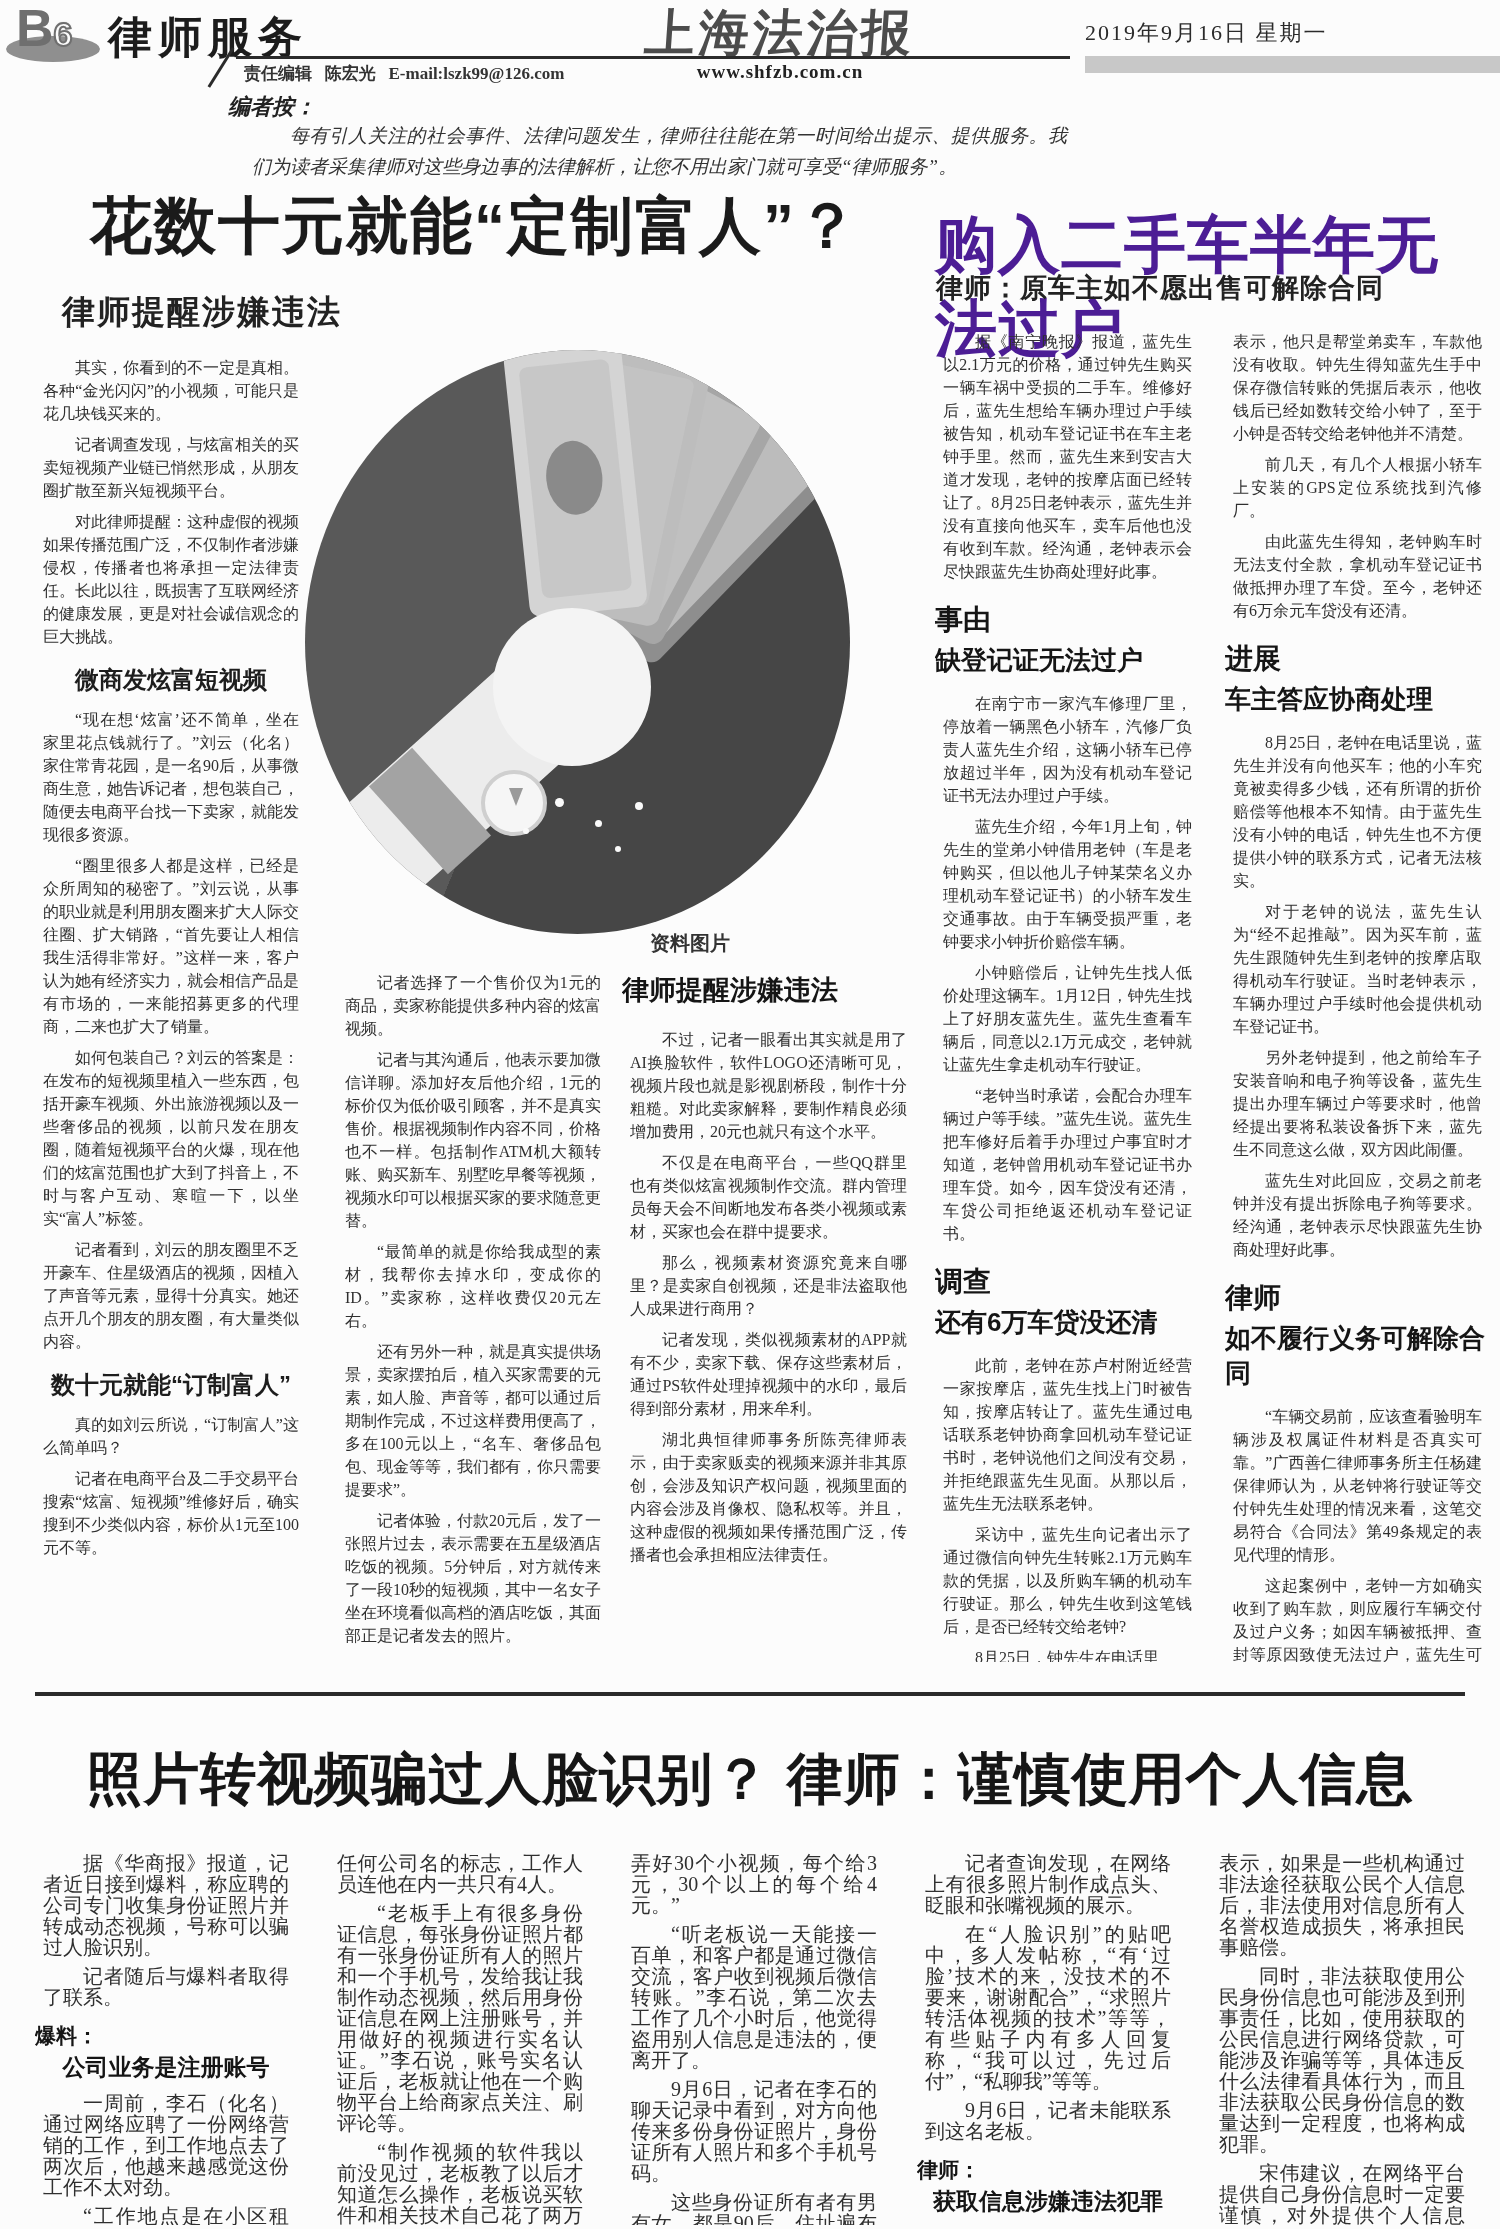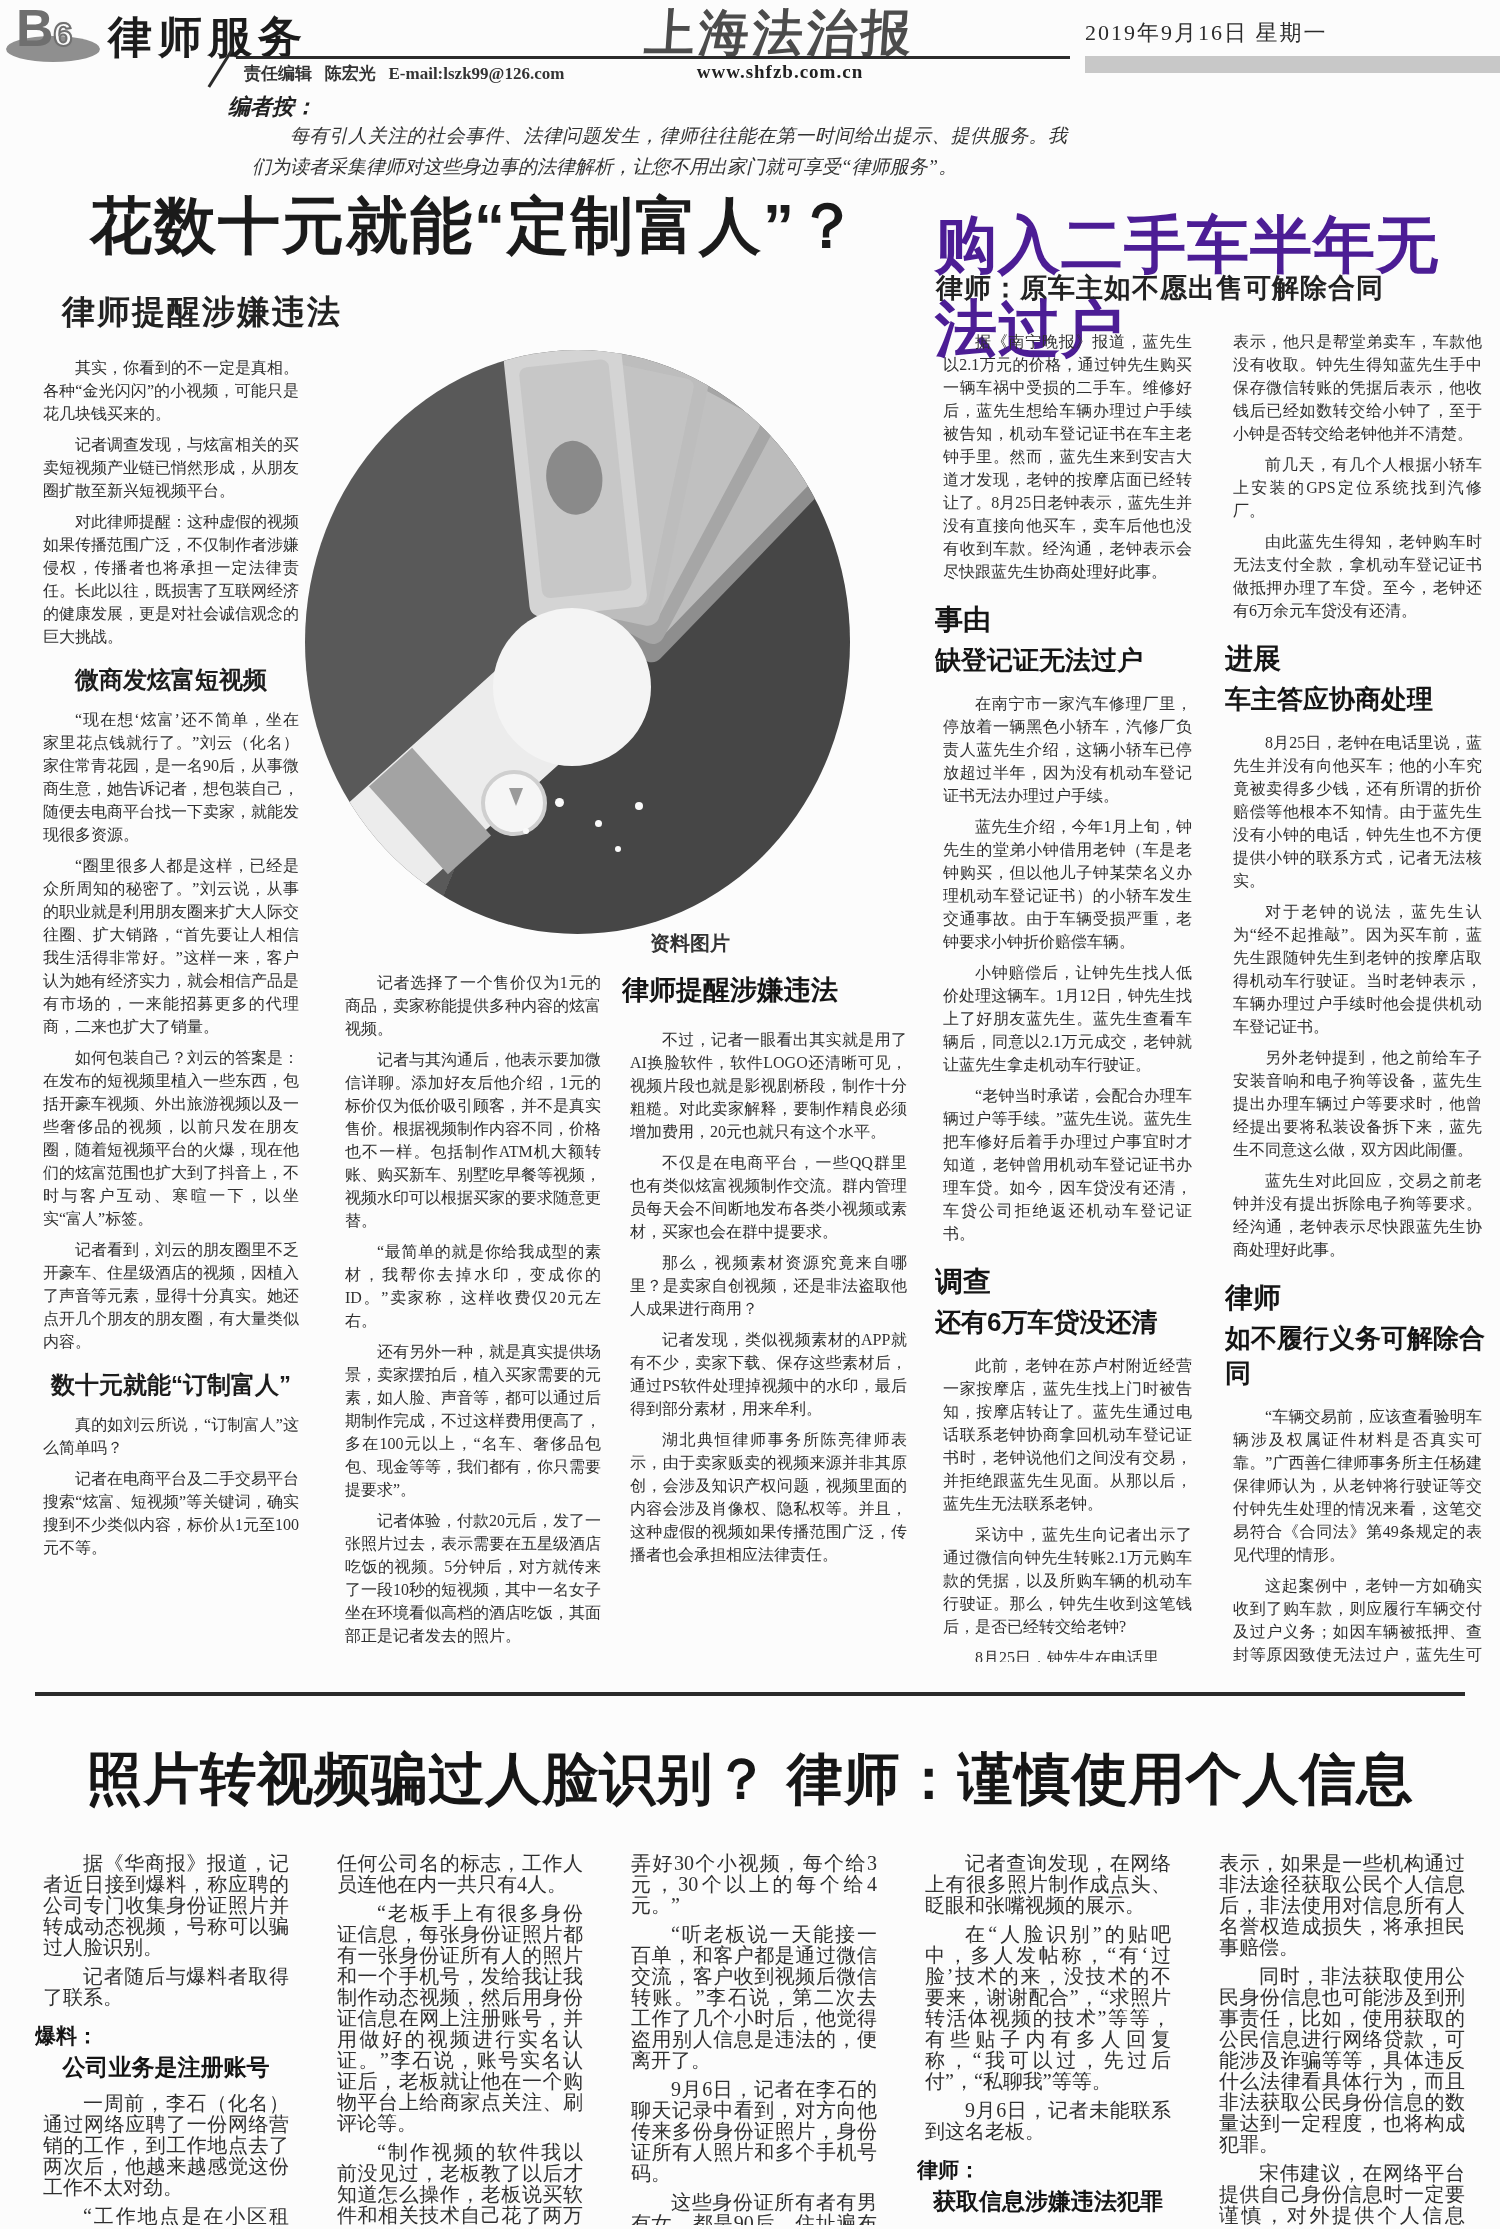--- a/index.html
+++ b/index.html
@@ -94,21 +94,21 @@
   <p class="b">其实，你看到的不一定是真相。各种“金光闪闪”的小视频，可能只是花几块钱买来的。</p>
   <p class="b">记者调查发现，与炫富相关的买卖短视频产业链已悄然形成，从朋友圈扩散至新兴短视频平台。</p>
   <p class="b">对此律师提醒：这种虚假的视频如果传播范围广泛，不仅制作者涉嫌侵权，传播者也将承担一定法律责任。长此以往，既损害了互联网经济的健康发展，更是对社会诚信观念的巨大挑战。</p>
   <div class="crosshead">微商发炫富短视频</div>
   <p class="b">“现在想‘炫富’还不简单，坐在家里花点钱就行了。”刘云（化名）家住常青花园，是一名90后，从事微商生意，她告诉记者，想包装自己，随便去电商平台找一下卖家，就能发现很多资源。</p>
   <p class="b">“圈里很多人都是这样，已经是众所周知的秘密了。”刘云说，从事的职业就是利用朋友圈来扩大人际交往圈、扩大销路，“首先要让人相信我生活得非常好。”这样一来，客户认为她有经济实力，就会相信产品是有市场的，一来能招募更多的代理商，二来也扩大了销量。</p>
   <p class="b">如何包装自己？刘云的答案是：在发布的短视频里植入一些东西，包括开豪车视频、外出旅游视频以及一些奢侈品的视频，以前只发在朋友圈，随着短视频平台的火爆，现在他们的炫富范围也扩大到了抖音上，不时与客户互动、寒暄一下，以坐实“富人”标签。</p>
   <p class="b">记者看到，刘云的朋友圈里不乏开豪车、住星级酒店的视频，因植入了声音等元素，显得十分真实。她还点开几个朋友的朋友圈，有大量类似内容。</p>
   <div class="crosshead">数十元就能“订制富人”</div>
   <p class="b">真的如刘云所说，“订制富人”这么简单吗？</p>
-  <p class="b">记者在电商平台及二手交易平台搜索“炫富、短视频”等关键词，确实搜到不少类似内容，标价从1元至100元不等。</p>
+  <p class="b">记者在电商平台及二手交易平台搜索“炫富、短视频”维修好后，确实搜到不少类似内容，标价从1元至100元不等。</p>
 </div>
 
 <div class="photo">
   <div class="arm"></div>
   <div class="cuff"></div>
   <div class="note n1">
       <div class="inner"></div>
     </div>
   <div class="note n2">
       <div class="inner"></div>

